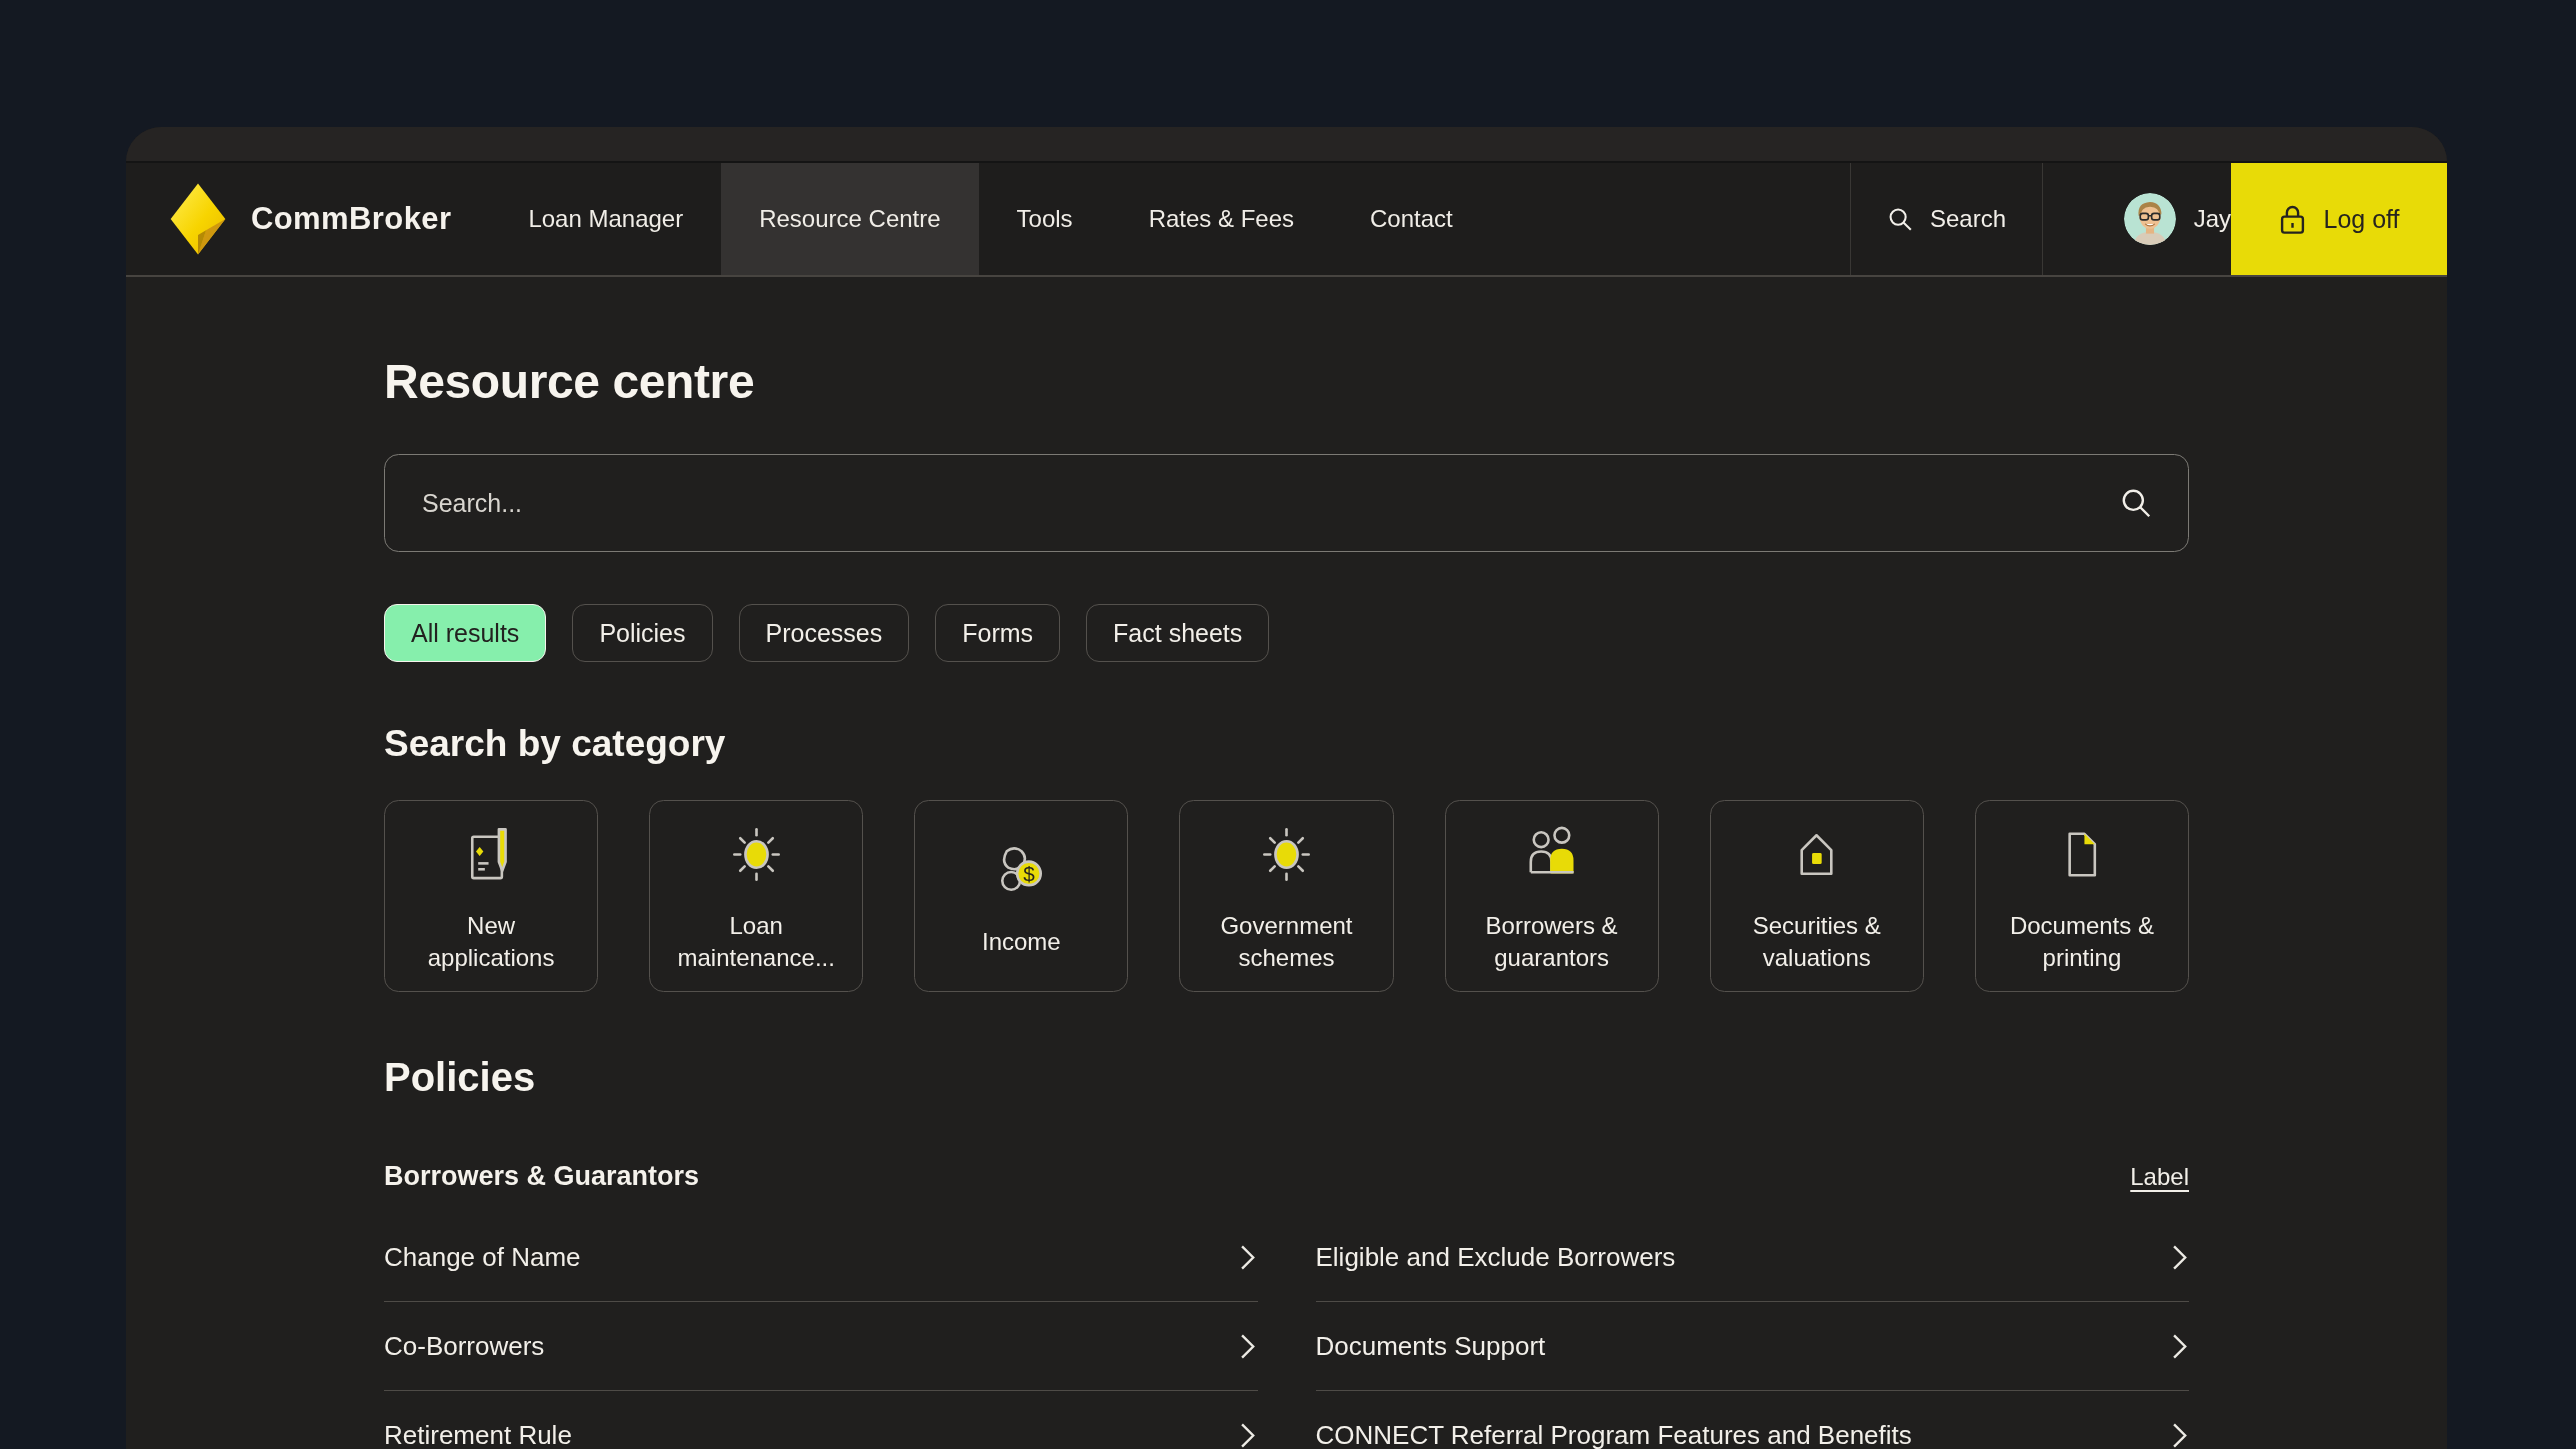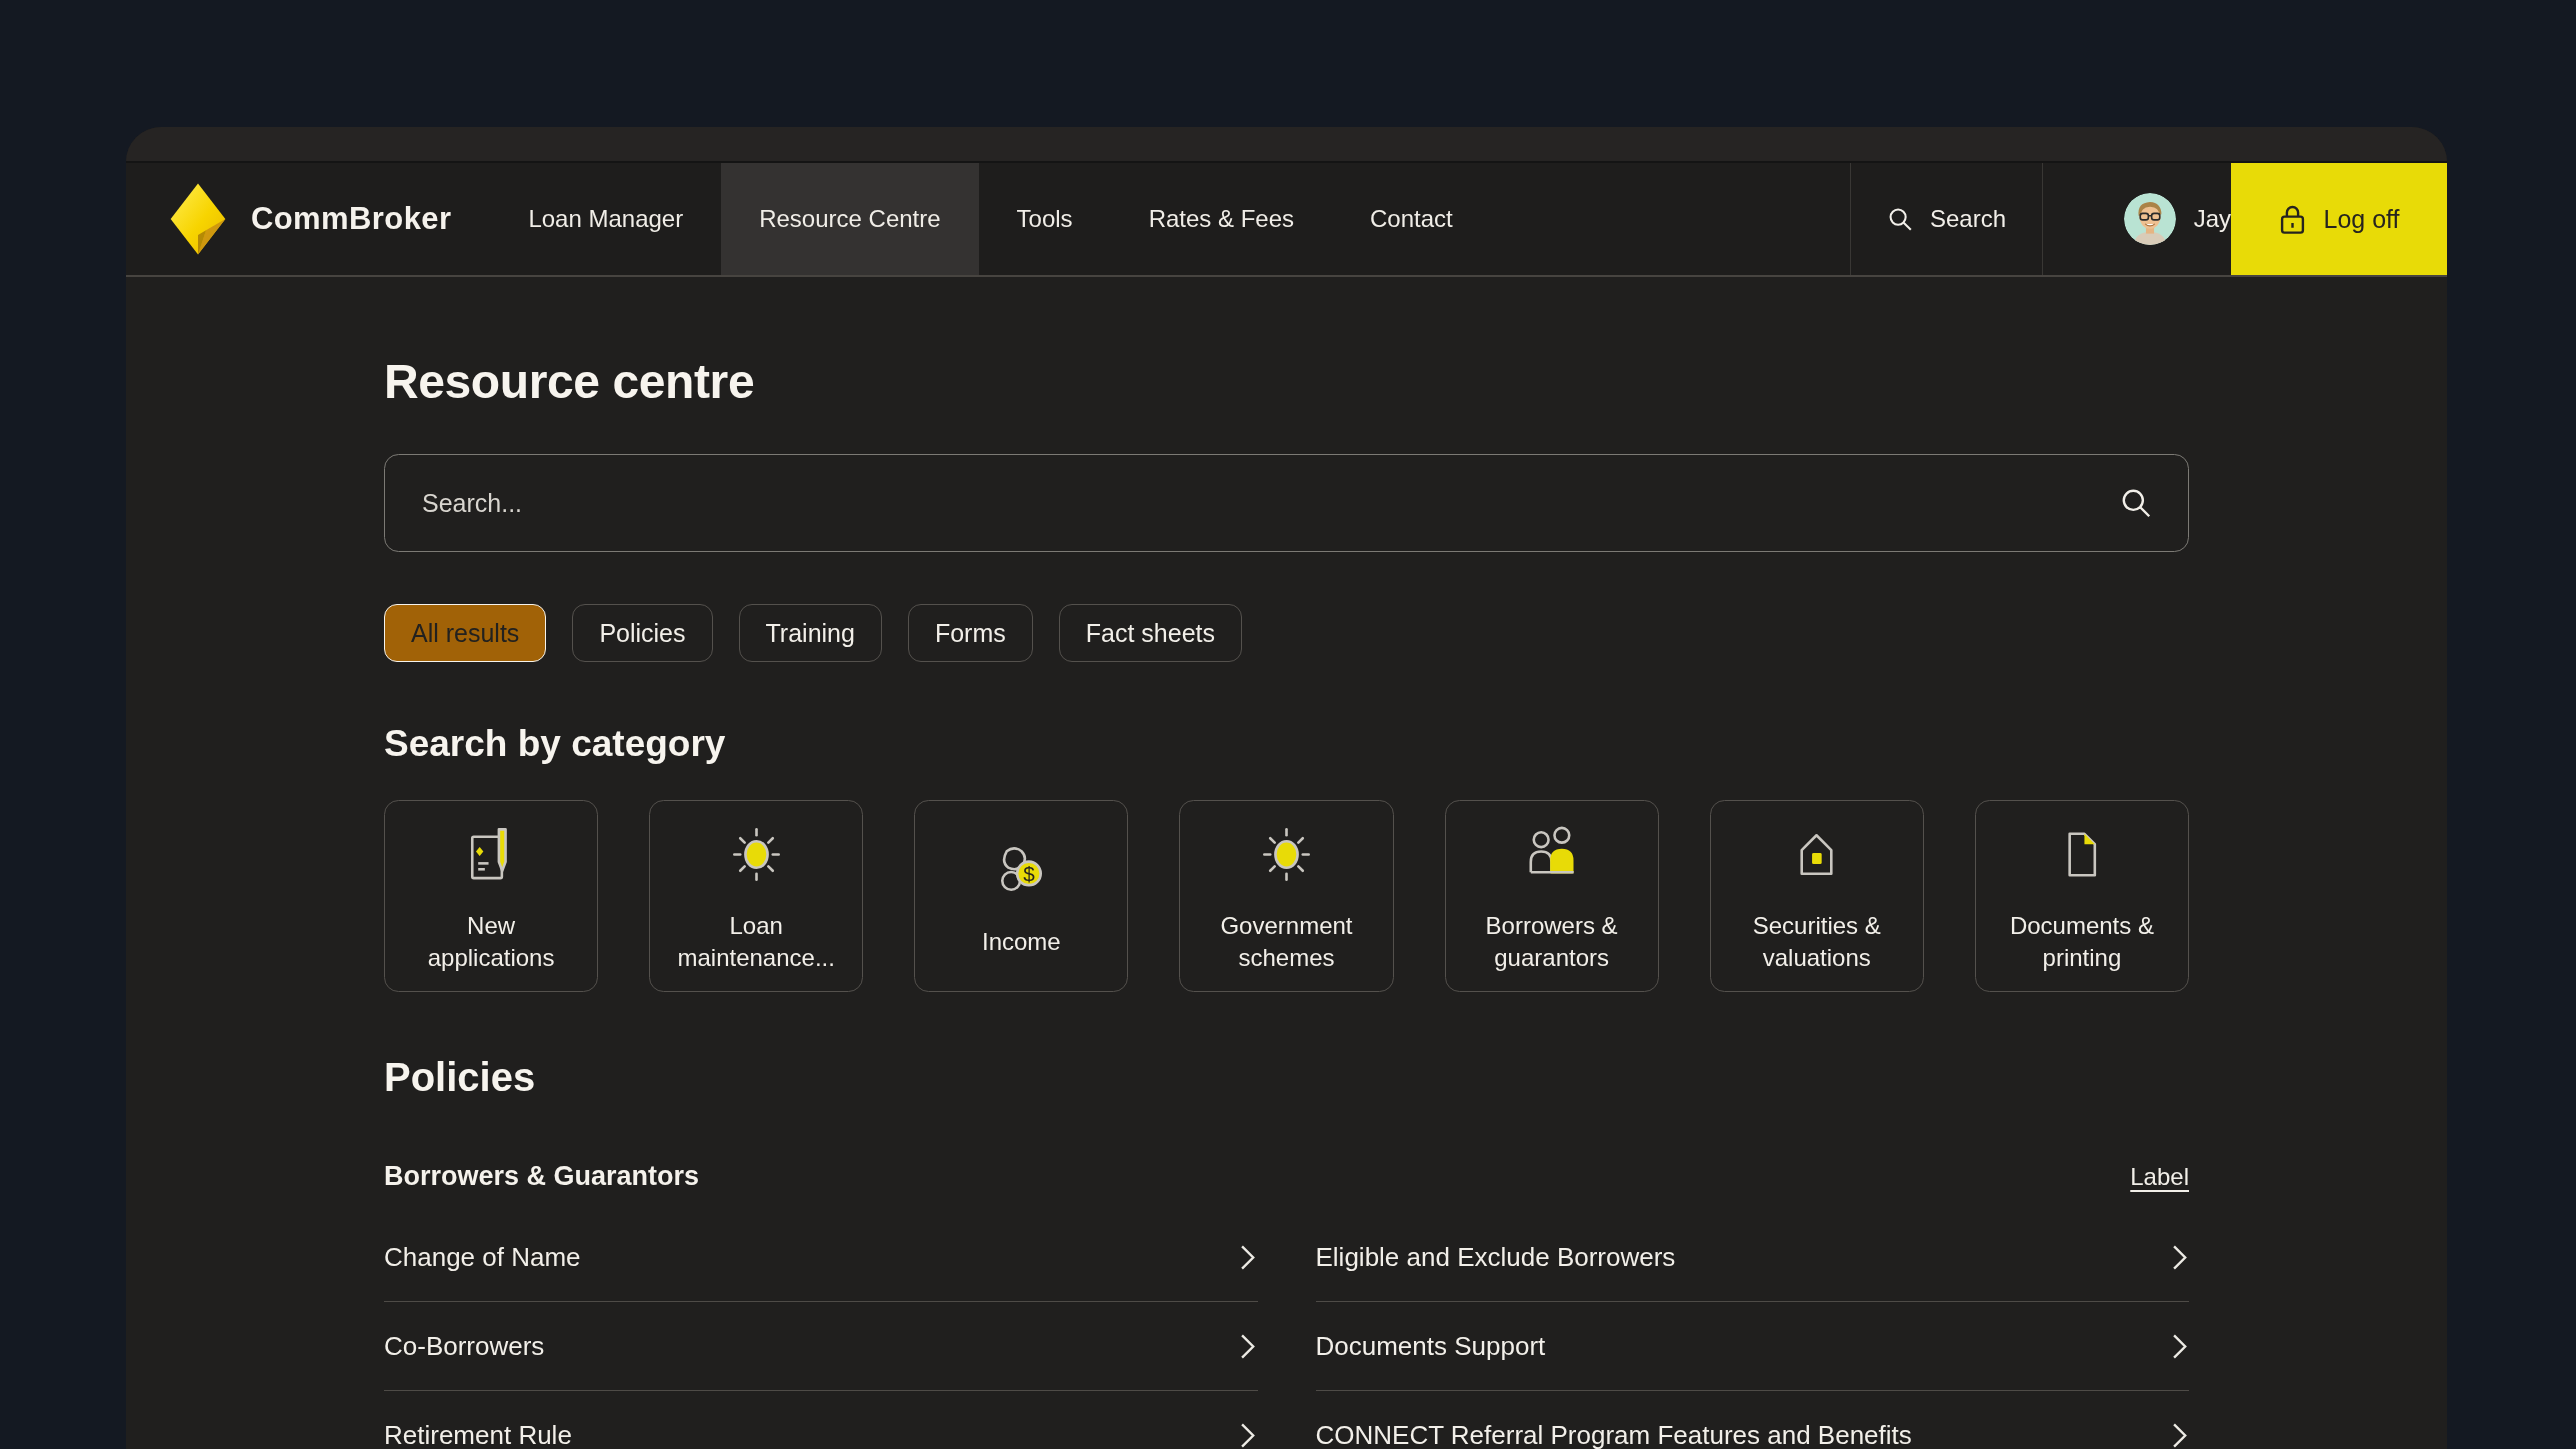--- a/index.html
+++ b/index.html
@@ -59,21 +59,21 @@
     font-size:25px; color:#f2efe9;
   }
   .searchbox input::placeholder { color:#d8d5cf; opacity:1; }
   .chips { margin-top:52px; display:flex; gap:26px; }
   .chip {
     height:58px; padding:0 26px;
     display:flex; align-items:center;
     border:1.6px solid #54514d; border-radius:13px;
     font-size:25px; color:#f2efe9; cursor:pointer; white-space:nowrap;
   }
-  .chip.active { background:#a16207; border-color:#f6f3ed; color:#22211f; font-weight:500; }
+  .chip.active { background:#86efac; border-color:#f6f3ed; color:#22211f; font-weight:500; }
   h2.cat-heading { margin-top:61px; font-size:37px; font-weight:600; color:#f7f4ee; }
   .cards { margin-top:35px; display:grid; grid-template-columns:repeat(7,1fr); gap:51px; }
   .card {
     height:192px; border:1.6px solid #54514d; border-radius:14.5px;
     display:flex; flex-direction:column; align-items:center; justify-content:center;
     gap:19.3px; cursor:pointer; background:#201f1e;
   }
   .card-icon { height:72px; display:flex; align-items:center; justify-content:center; }
   .card-label { font-size:24px; line-height:32px; text-align:center; color:#f2efe9; max-width:169px; }
   h2.policies-heading { margin-top:63px; font-size:40px; font-weight:600; color:#f7f4ee; }
@@ -175,21 +175,21 @@
         <svg width="35" height="35" viewBox="0 0 44 44" fill="none" stroke="#f2efe9" stroke-width="3">
           <circle cx="18" cy="18" r="12"></circle>
           <line x1="27" y1="27" x2="38" y2="38"></line>
         </svg>
       </span>
     </div>
 
     <div class="chips">
       <div class="chip active">All results</div>
       <div class="chip">Policies</div>
-      <div class="chip">Training</div>
+      <div class="chip">Processes</div>
       <div class="chip">Forms</div>
       <div class="chip">Fact sheets</div>
     </div>
 
     <h2 class="cat-heading">Search by category</h2>
 
     <div class="cards">
 
       <div class="card">
         <span class="card-icon">

